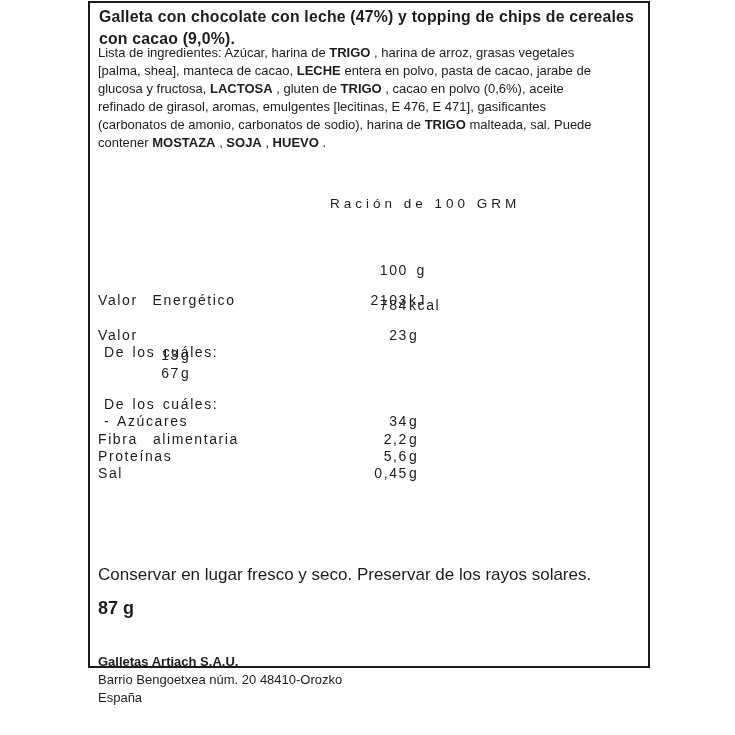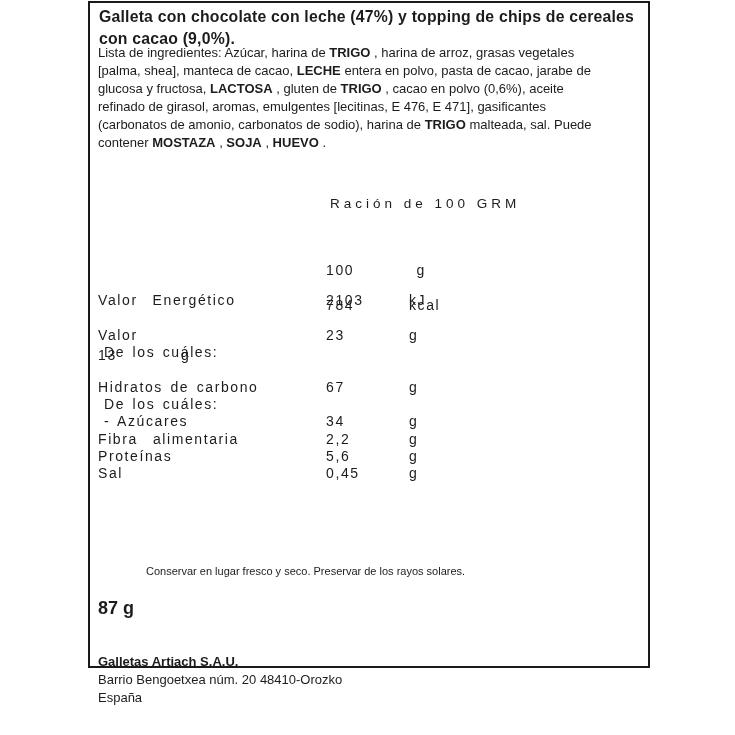--- a/index.html
+++ b/index.html
@@ -39,24 +39,24 @@
     white-space: pre;
   }
 
   .nutrition {
     left: 8px; top: 258px; width: 542px;
     font-size: 14px; letter-spacing: 1.6px; word-spacing: 2px;
   }
   .nrow { display: flex; height: 17.3px; align-items: baseline; }
   .nlbl { width: 228px; white-space: pre; box-sizing: border-box; margin-top: 14px; }
   .nlbl.ind { padding-left: 6px; }
-  .nnum { width: 82px; white-space: pre; }
+  .nnum { width: 82px; text-align: right; white-space: pre; }
   .nunit { white-space: pre; padding-left: 1px; }
 
-  .storage { left: 8px; top: 562px; font-size: 11px; margin-left: 48px; }
+  .storage { left: 8px; top: 562px; font-size: 17px; }
   .net-weight { left: 8px; top: 595px; font-size: 18px; font-weight: bold; }
   .manufacturer { left: 8px; top: 650px; font-size: 13px; line-height: 18px; }
   .mfr-name { font-weight: bold; }
 </style>
 </head>
 <body>
 
 <div class="label-box">
 
   <div class="title">Galleta con chocolate con leche (47%) y topping de chips de cereales con cacao (9,0%).</div>
@@ -95,21 +95,20 @@
     <span class="nnum"></span>
     <span class="nunit"></span>
   </div>
 
   <div class="nrow">
     <span class="nnum">13</span>
     <span class="nunit">g</span>
   </div>
 
   <div class="nrow">
-    <span class="nlbl">Hidratos de carbono</span>
     <span class="nnum">67</span>
     <span class="nunit">g</span>
   </div>
 
   <div class="nrow">
     <span class="nlbl ind">De los cuáles:</span>
     <span class="nnum"></span>
     <span class="nunit"></span>
   </div>
 

